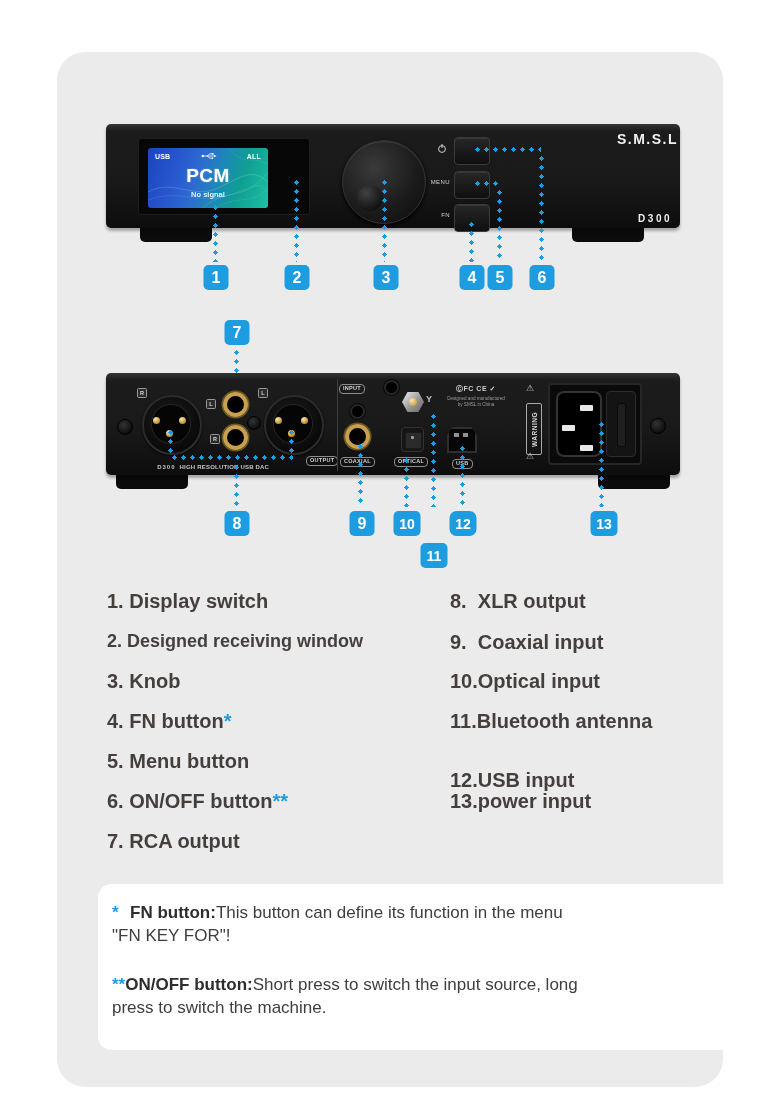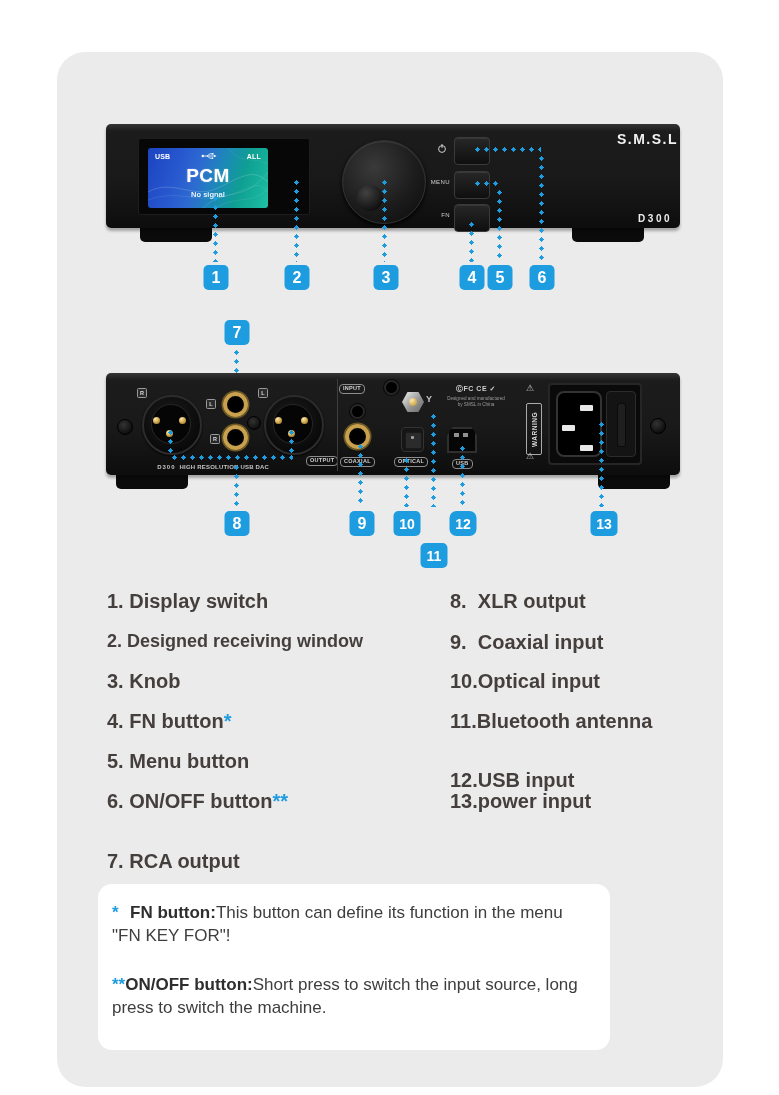--- a/index.html
+++ b/index.html
@@ -80,21 +80,21 @@
       background-size:5px 9px;background-repeat:repeat-y;}
   .hd{height:5px;background-image:radial-gradient(circle 2.1px at 4.5px 2.5px,#1e9ce0 98%,rgba(0,0,0,0));
       background-size:9px 5px;background-repeat:repeat-x;}
 
   
   .leg{font-size:20px;font-weight:600;color:#443f3d;white-space:pre;}
   .leg.small{font-size:18px;}
   .mk{color:#1e9ce0;}
 
   
-  #fcard{left:98px;top:884px;width:512px;height:166px;background:#ffffff;border-radius:14px;}
+  #fcard{left:98px;top:884px;width:600px;height:166px;background:#ffffff;border-radius:14px;padding-left:39px;}
   .fl{font-size:17px;color:#3e3e3e;line-height:23px;}
   .fl b{color:#2e2e2e;}
   .fmark{font-weight:bold;}
   .fpad{display:inline-block;width:18px;}
 </style>
 </head>
 <body>
 
 <div id="stage">
   <div id="card" class="abs"></div>
@@ -255,21 +255,21 @@
   <div class="abs co w" style="left:434px;top:511px;margin-top:32px;">11</div>
   <div class="abs co w" style="left:463px;top:511px;border-radius:7px;">12</div>
   <div class="abs co w" style="left:604px;top:511px;">13</div>
 
   <div class="abs leg" style="left:107px;top:590px;"><span>1. </span><span>Display switch</span></div>
   <div class="abs leg small" style="left:107px;top:631px;"><span>2. </span><span>Designed receiving window</span></div>
   <div class="abs leg" style="left:107px;top:670px;"><span>3. </span><span>Knob</span></div>
   <div class="abs leg" style="left:107px;top:710px;"><span>4. </span><span>FN button</span><span class="mk">*</span></div>
   <div class="abs leg" style="left:107px;top:750px;"><span>5. </span><span>Menu button</span></div>
   <div class="abs leg" style="left:107px;top:790px;"><span>6. </span><span>ON/OFF button</span><span class="mk">**</span></div>
-  <div class="abs leg" style="left:107px;top:830px;margin-top:20px;"><span>7. </span><span>RCA output</span></div>
+  <div class="abs leg" style="left:107px;top:830px;"><span>7. </span><span>RCA output</span></div>
 
   <div class="abs leg" style="left:450px;top:590px;"><span>8.  </span><span>XLR output</span></div>
   <div class="abs leg" style="left:450px;top:631px;"><span>9.  </span><span>Coaxial input</span></div>
   <div class="abs leg" style="left:450px;top:670px;"><span>10.</span><span>Optical input</span></div>
   <div class="abs leg" style="left:450px;top:710px;"><span>11.</span><span>Bluetooth antenna</span></div>
   <div class="abs leg" style="left:450px;top:722px;margin-top:47px;"><span>12.</span><span>USB input</span></div>
   <div class="abs leg" style="left:450px;top:790px;"><span>13.</span><span>power input</span></div>
 
   <div id="fcard" class="abs">
     <div class="abs" style="left:14px;top:17px;width:570px;">

